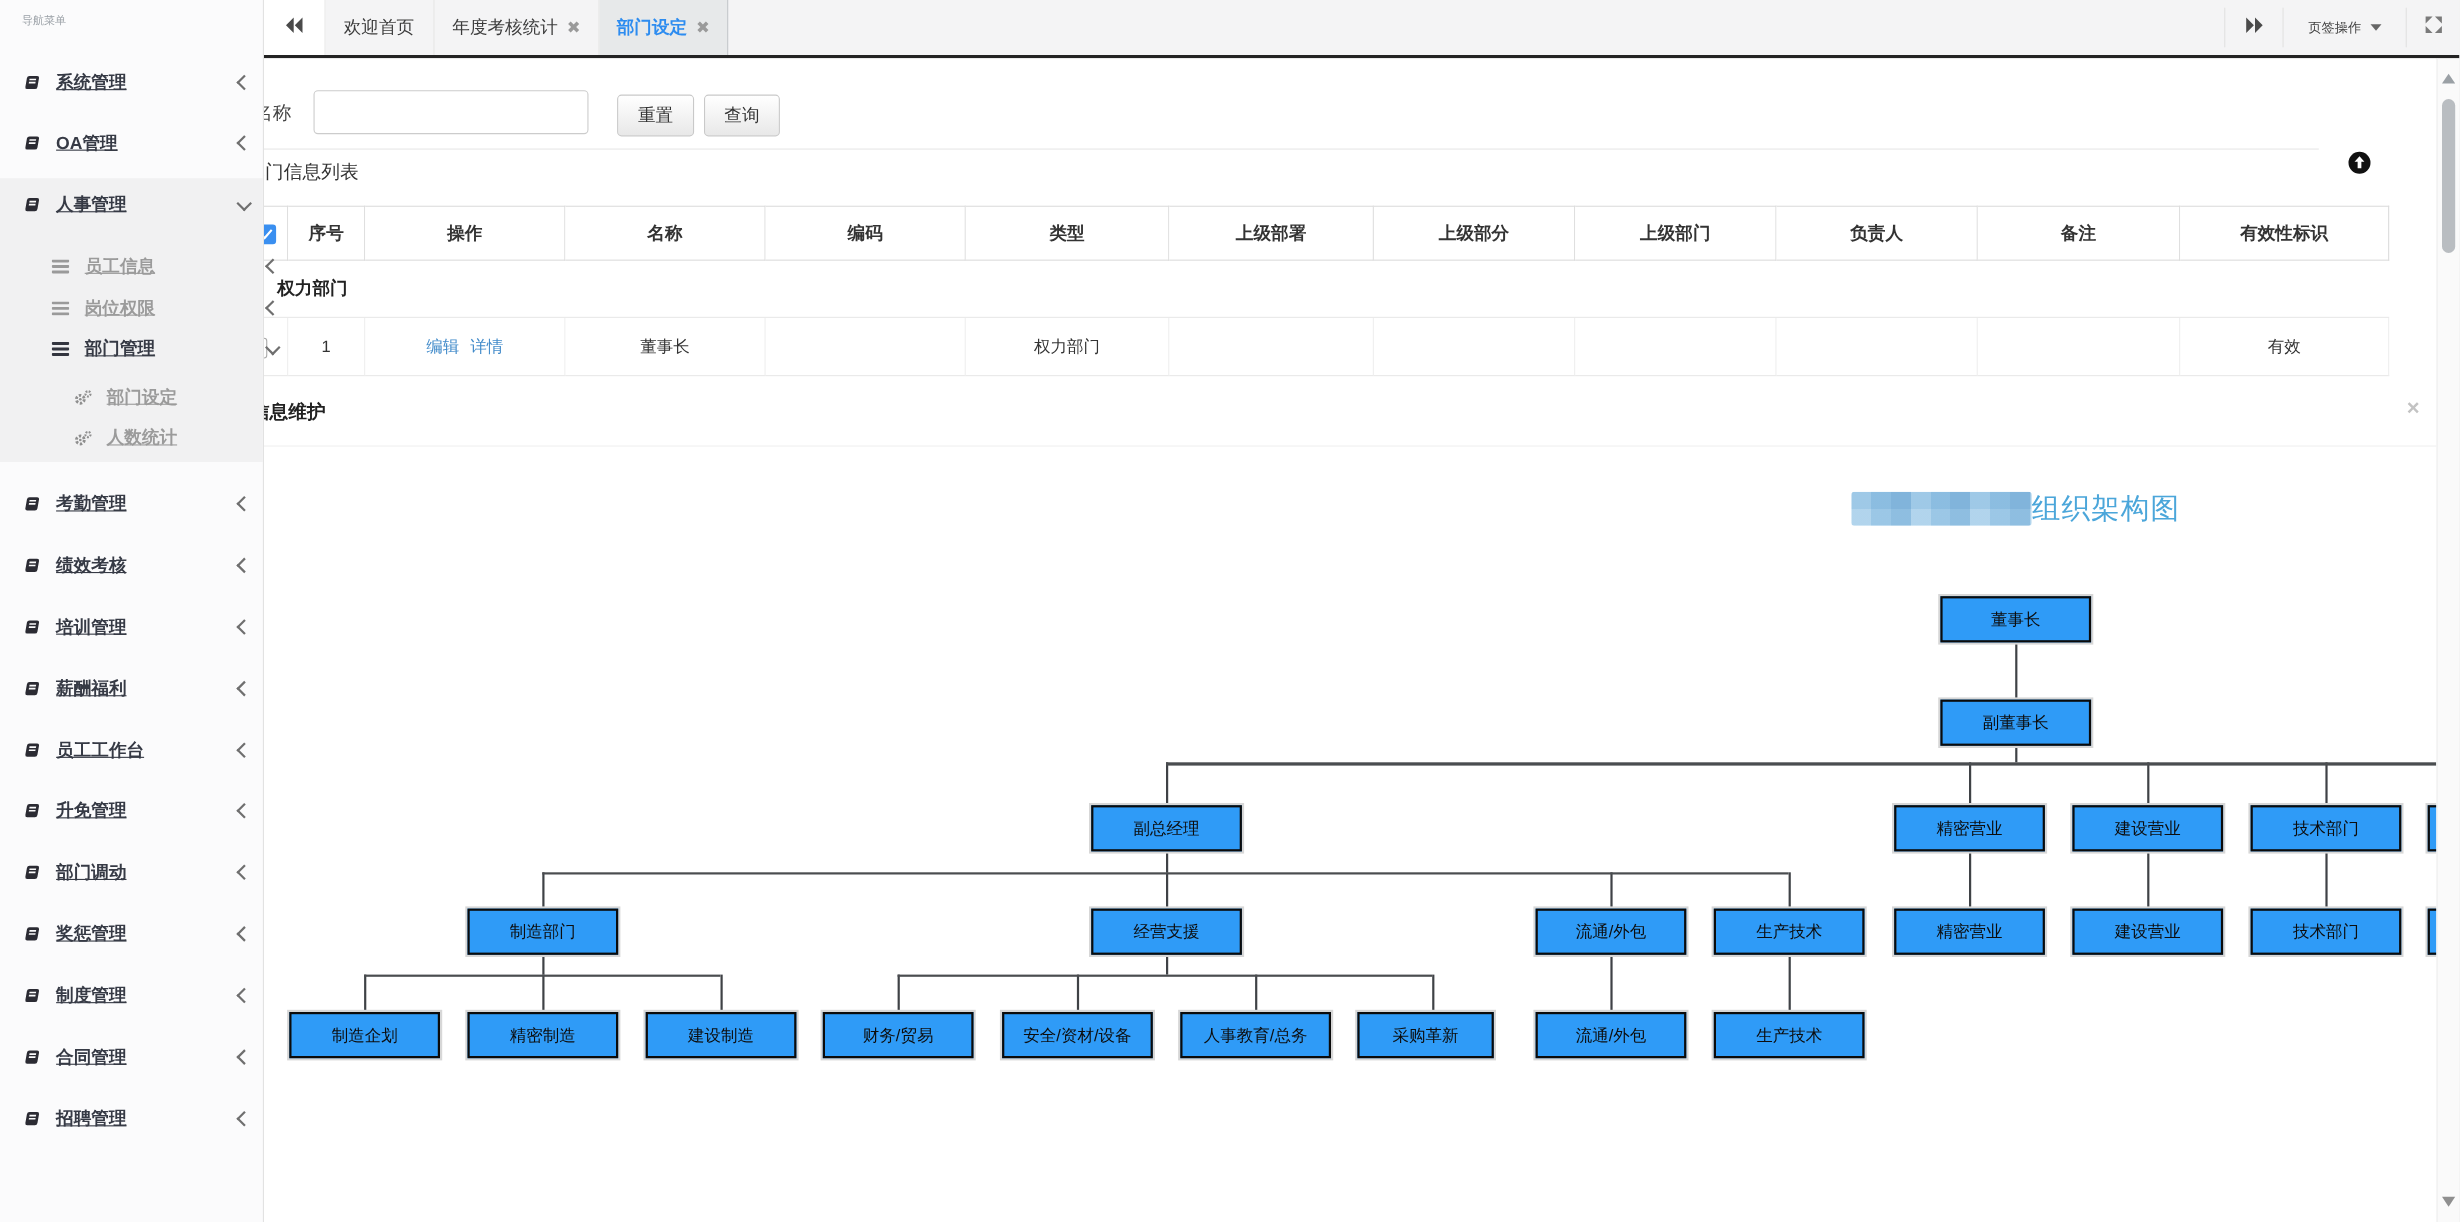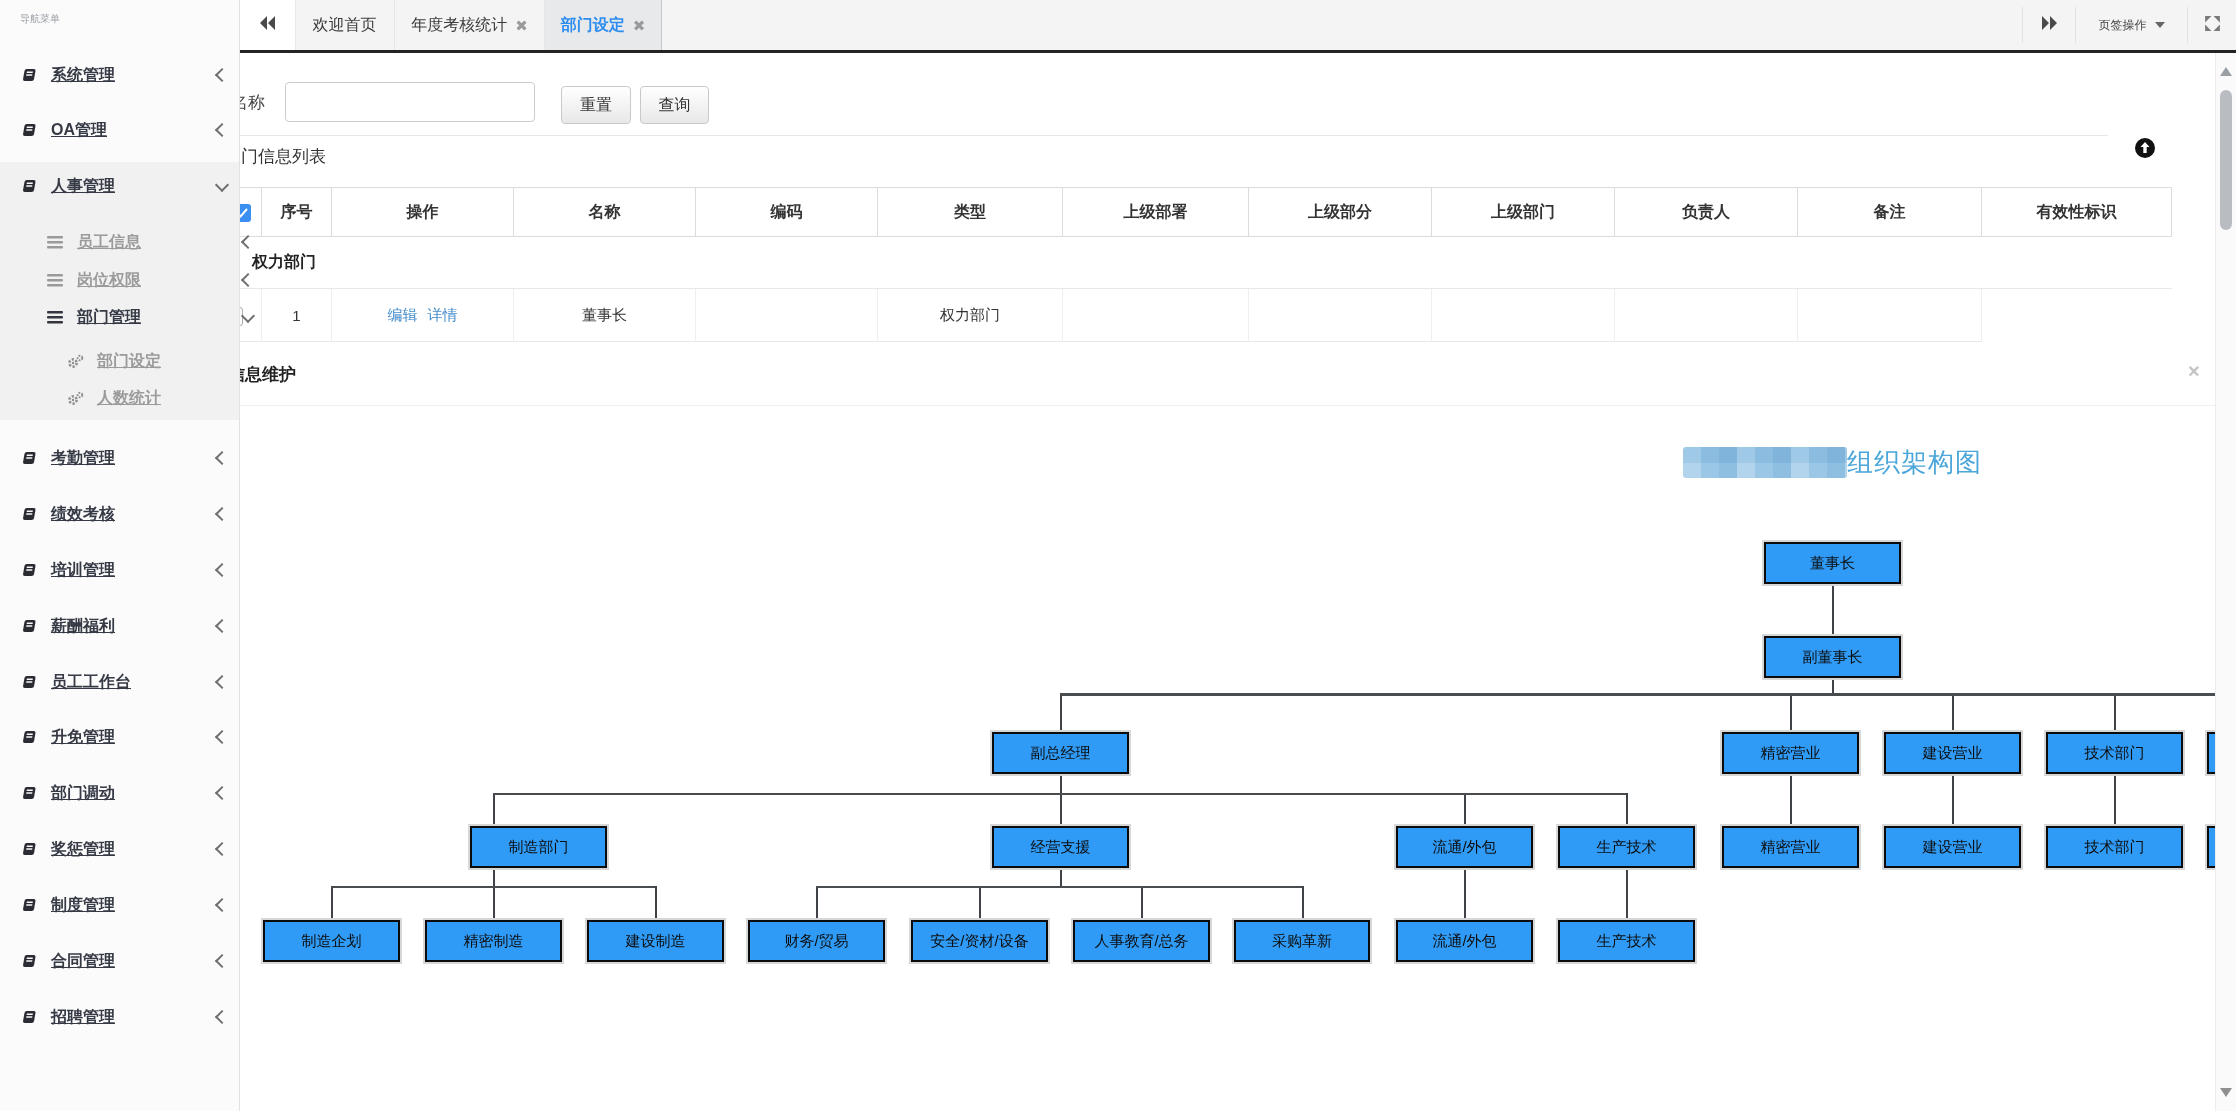--- a/index.html
+++ b/index.html
@@ -440,20 +440,21 @@
             <a class="cell-link" style="margin-left: 10px;">详情</a>
           </div>
           <div class="td" style="width: 182px;">董事长</div>
           <div class="td" style="width: 182px;"></div>
           <div class="td" style="width: 185px;">权力部门</div>
           <div class="td" style="width: 186px;"></div>
           <div class="td" style="width: 183px;"></div>
           <div class="td" style="width: 183px;"></div>
           <div class="td" style="width: 183px;"></div>
           <div class="td" style="width: 184px;"></div>
+          <div class="td" style="width: 190px;">有效</div>
         </div>
       </div>
 
     <div class="maint-title">部门信息维护</div>
     <div class="close-x">×</div>
     <div class="hdiv" style="top:352px;width:1975px;background:#f0f0f0"></div>
 
     <div class="censor"></div>
     <div class="org-title">组织架构图</div>
     <div id="orglines">
@@ -488,35 +489,35 @@
         <div class="hline" style="top: 833px; left: 576px; width: 486px; height: 2px;"></div>
       </div>
     <div id="orgnodes">
         <div class="org-node" style="left: 1524px; top: 489px; width: 137px;">董事长</div>
         <div class="org-node" style="left: 1524px; top: 583px; width: 137px;">副董事长</div>
         <div class="org-node" style="left: 752px; top: 679px; width: 137px;">副总经理</div>
         <div class="org-node" style="left: 1482px; top: 679px; width: 137px;">精密营业</div>
         <div class="org-node" style="left: 1644px; top: 679px; width: 137px;">建设营业</div>
         <div class="org-node" style="left: 1806px; top: 679px; width: 137px;">技术部门</div>
         <div class="org-node" style="left: 1967px; top: 679px; width: 90px;"></div>
-        <div class="org-node" style="left: 185px; top: 773px; width: 137px; margin-left: 45px;">制造部门</div>
+        <div class="org-node" style="left: 185px; top: 773px; width: 137px;">制造部门</div>
         <div class="org-node" style="left: 752px; top: 773px; width: 137px;">经营支援</div>
         <div class="org-node" style="left: 1156px; top: 773px; width: 137px;">流通/外包</div>
         <div class="org-node" style="left: 1318px; top: 773px; width: 137px;">生产技术</div>
         <div class="org-node" style="left: 1482px; top: 773px; width: 137px;">精密营业</div>
         <div class="org-node" style="left: 1644px; top: 773px; width: 137px;">建设营业</div>
         <div class="org-node" style="left: 1806px; top: 773px; width: 137px;">技术部门</div>
         <div class="org-node" style="left: 1967px; top: 773px; width: 90px;"></div>
         <div class="org-node" style="left: 23px; top: 867px; width: 137px;">制造企划</div>
         <div class="org-node" style="left: 185px; top: 867px; width: 137px;">精密制造</div>
         <div class="org-node" style="left: 347px; top: 867px; width: 137px;">建设制造</div>
         <div class="org-node" style="left: 508px; top: 867px; width: 137px;">财务/贸易</div>
         <div class="org-node" style="left: 671px; top: 867px; width: 137px;">安全/资材/设备</div>
         <div class="org-node" style="left: 833px; top: 867px; width: 137px;">人事教育/总务</div>
-        <div class="org-node" style="left: 994px; top: 867px; width: 136px;">采购革新</div>
+        <div class="org-node" style="left: 994px; top: 867px; width: 124px;">采购革新</div>
         <div class="org-node" style="left: 1156px; top: 867px; width: 137px;">流通/外包</div>
         <div class="org-node" style="left: 1318px; top: 867px; width: 137px;">生产技术</div>
       </div>
   </main>
 
   <div class="scrollbar">
     <div class="tri-up"></div>
     <div class="sb-thumb"></div>
     <div class="tri-down"></div>
   </div>

